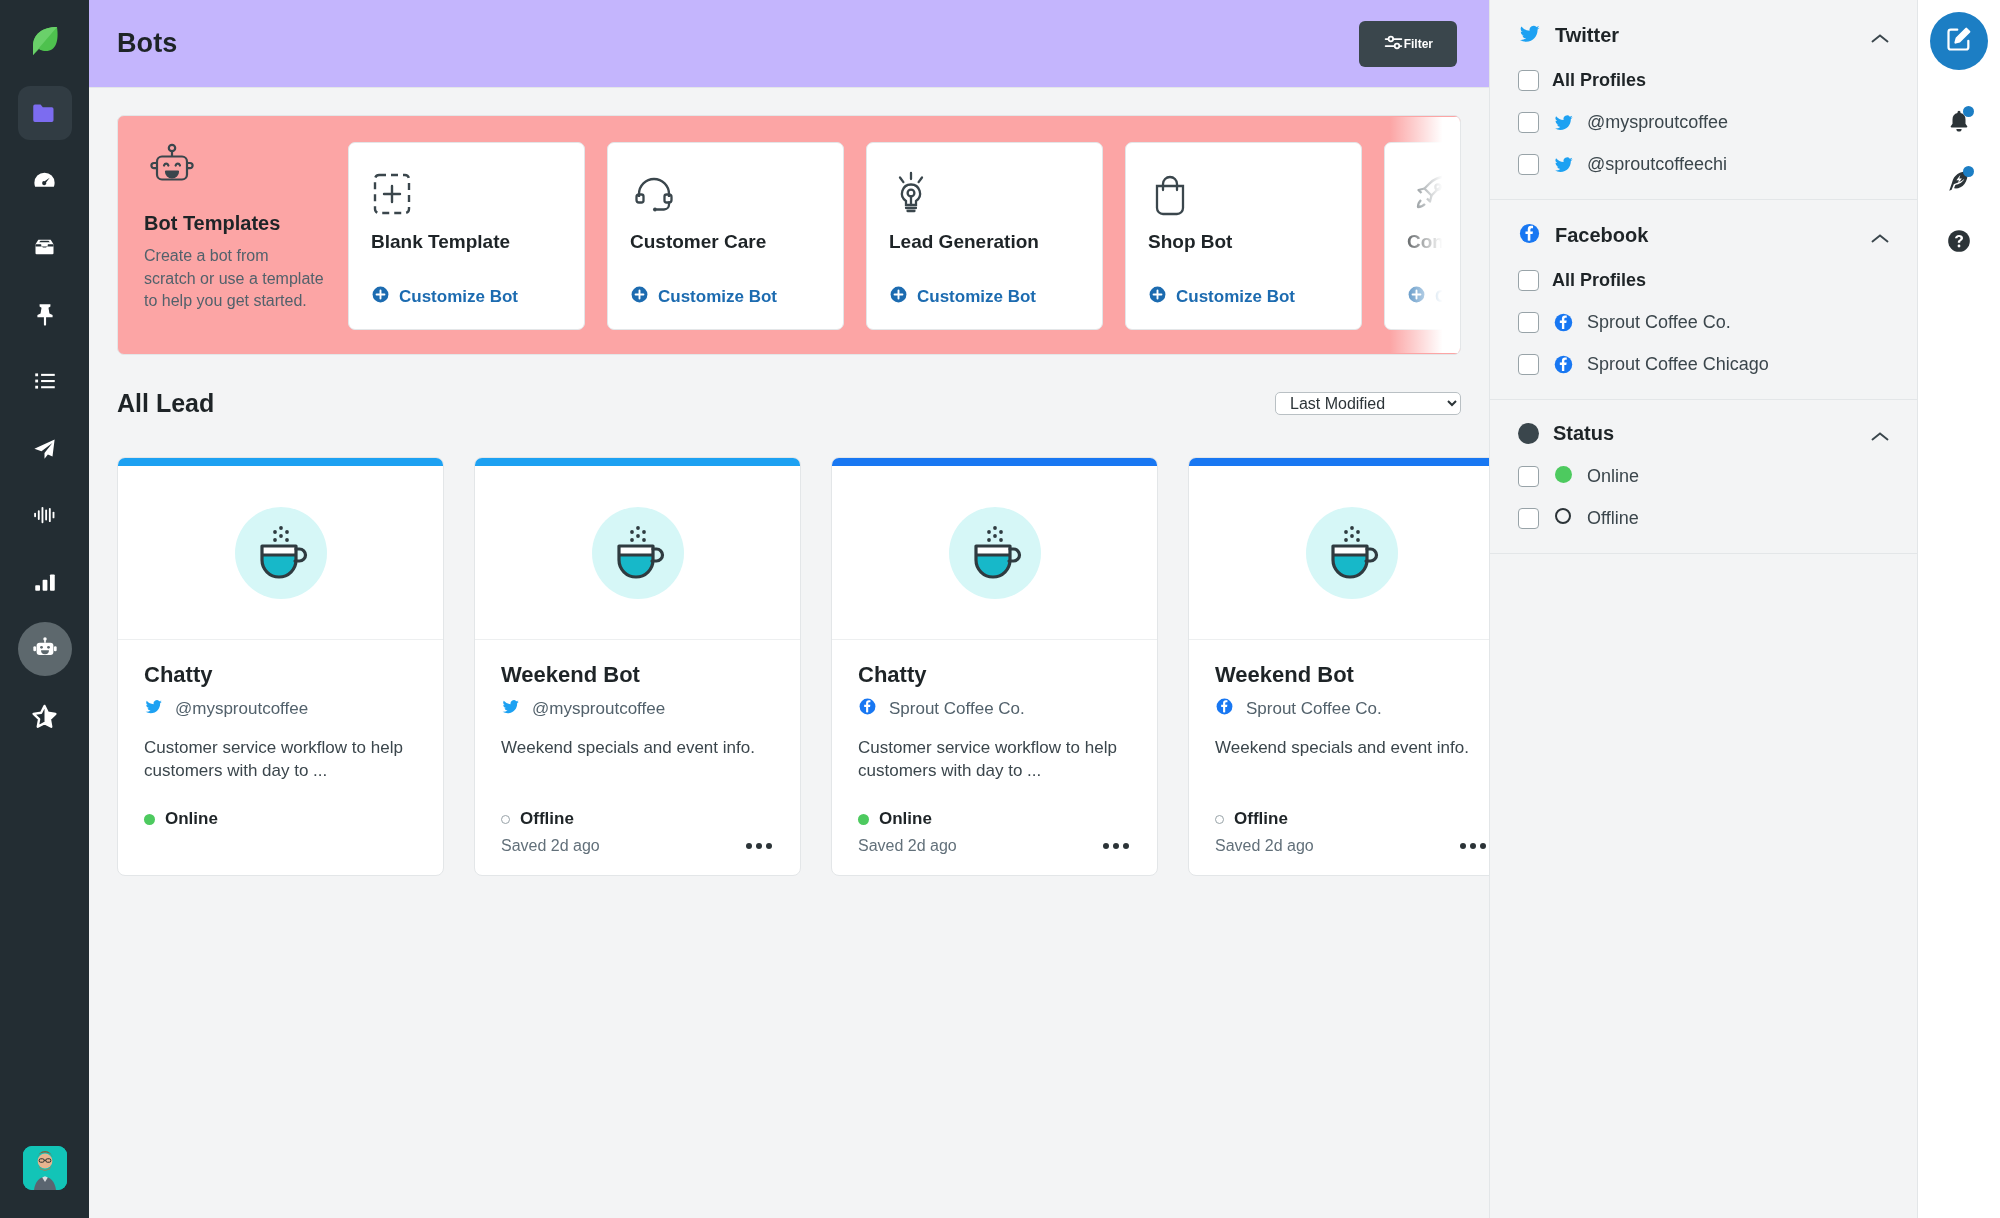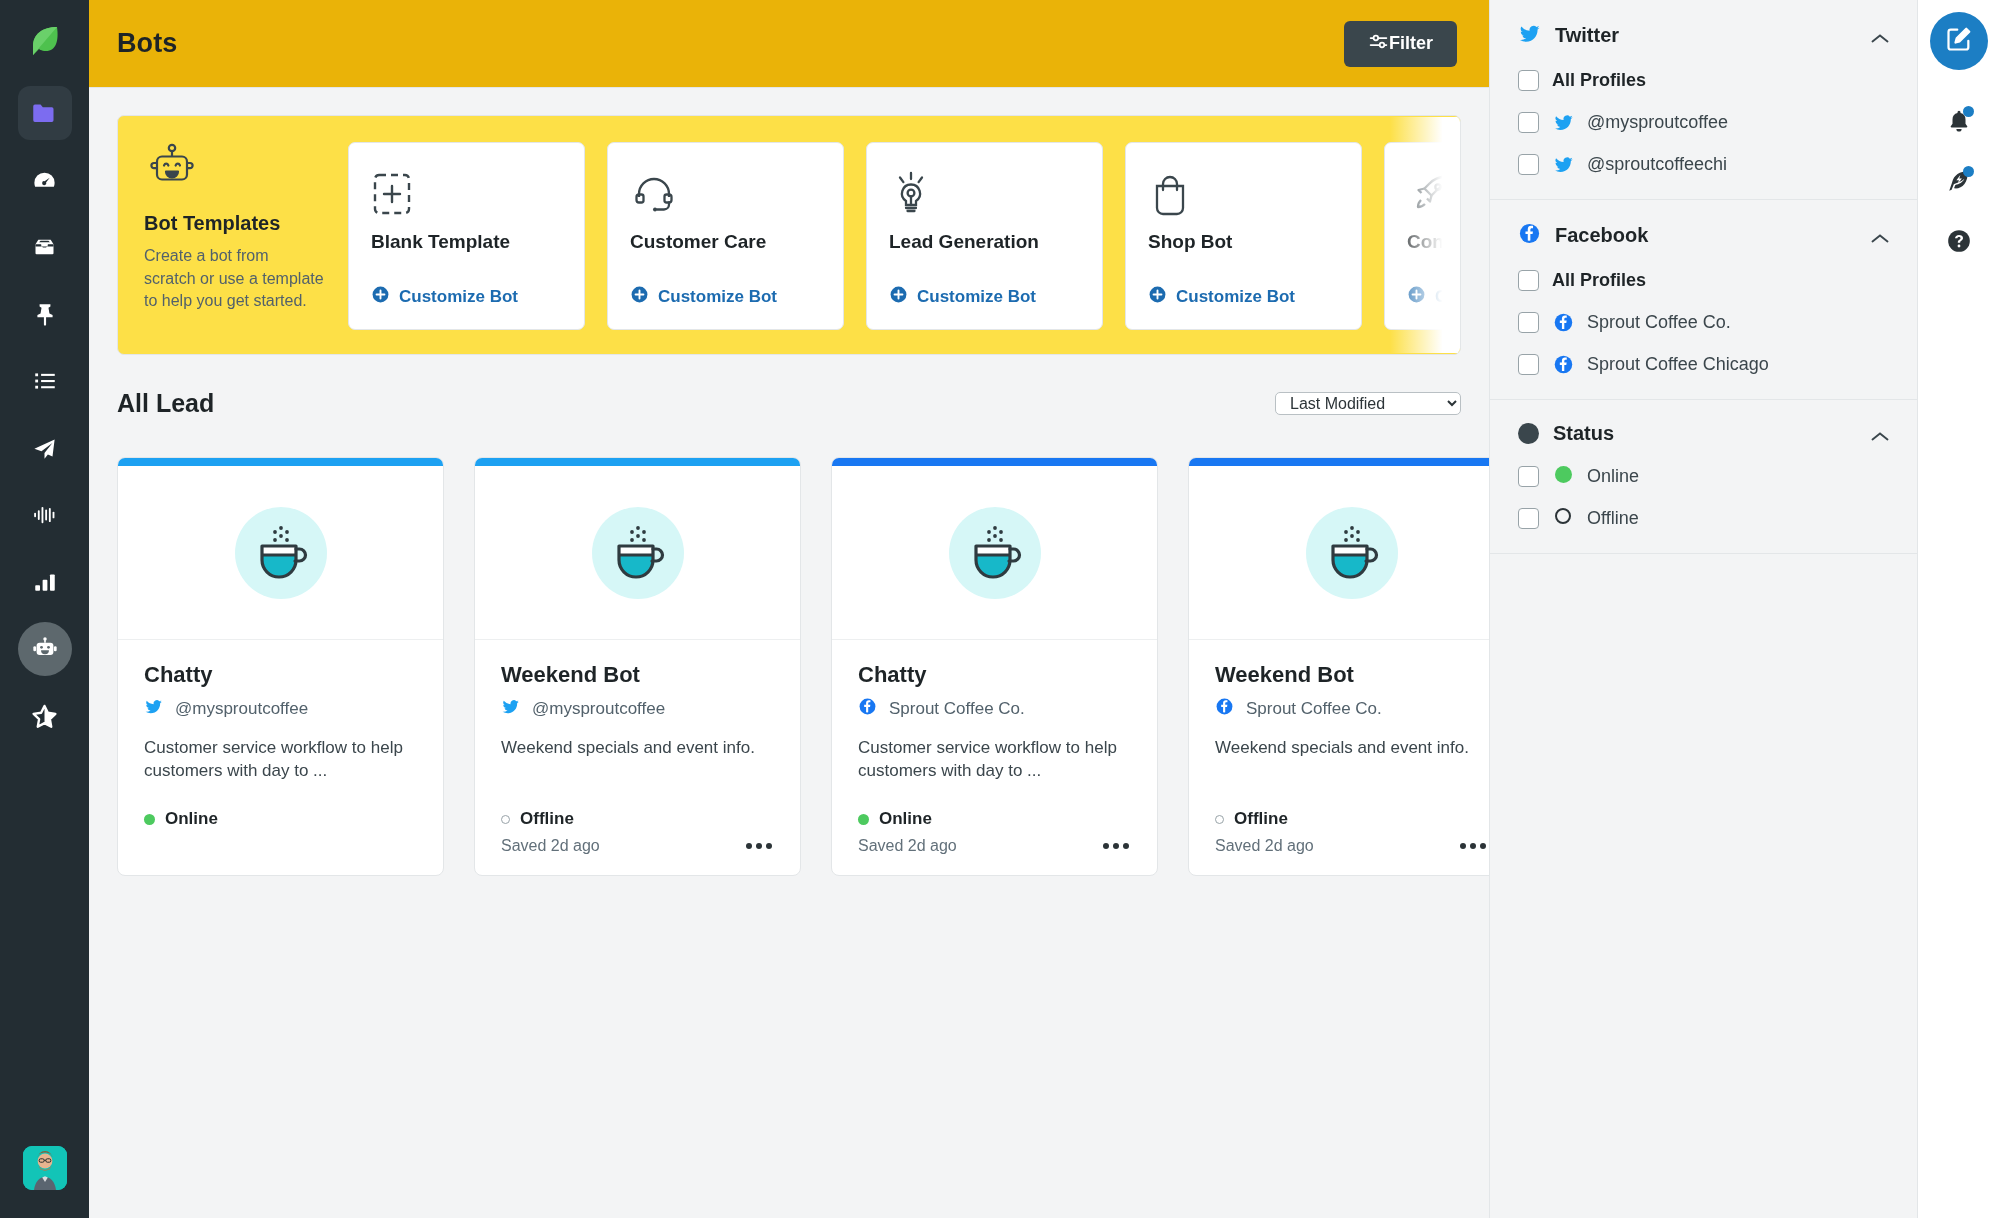--- a/index.html
+++ b/index.html
@@ -30,37 +30,37 @@
   .navitem svg { display: block; }
   .avatar-wrap {
     position: absolute; bottom: 28px; left: 50%; transform: translateX(-50%);
     width: 44px; height: 44px; border-radius: 9px; overflow: hidden;
     background: #12c4b7; cursor: pointer;
   }
 
   
   .center { flex: 1 1 auto; display: flex; flex-direction: column; min-width: 0; background: #f3f4f5; }
   .topbar {
-    height: 88px; flex: 0 0 88px; background: #eab308;
+    height: 88px; flex: 0 0 88px; background: #c4b5fd;
     border-bottom: 1px solid #e3e6e8;
     display: flex; align-items: center; justify-content: space-between;
     padding: 0 32px 0 28px;
   }
   .page-title { font-size: 27px; font-weight: 700; color: #1e2427; letter-spacing: .1px; }
   .filter-btn {
     background: #3a464c; color: #fff; border: none; border-radius: 6px;
     height: 46px; padding: 0 24px; display: flex; align-items: center; 
-    font-size: 18px; font-weight: 700; cursor: pointer;
+    font-size: 12px; font-weight: 700; cursor: pointer;
     font-family: "Liberation Sans", sans-serif;
   }
   .content { flex: 1 1 auto; overflow: hidden; padding: 27px 28px 0 28px; }
 
   
   .templates-card {
-    background: #fde047; border: 1px solid #e3e6e8; border-radius: 7px;
+    background: #fca5a5; border: 1px solid #e3e6e8; border-radius: 7px;
     display: flex; height: 240px; overflow: hidden; position: relative;
   }
   .tpl-intro { width: 230px; flex: 0 0 230px; padding: 26px 24px 0 26px; }
   .tpl-intro h3 { font-size: 20px; font-weight: 700; color: #1e2427; margin: 14px 0 10px; }
   .tpl-intro p { font-size: 16px; line-height: 1.42; color: #52616b; }
   .tpl-row { display: flex; gap: 22px; padding: 26px 0 0 0; flex: 1 1 auto; overflow: hidden; }
   .tpl-card {
     width: 237px; flex: 0 0 237px; height: 188px;
     border: 1px solid #e3e6e8; border-radius: 7px; background: #fff;
     padding: 22px 22px 0 22px; display: flex; flex-direction: column;

